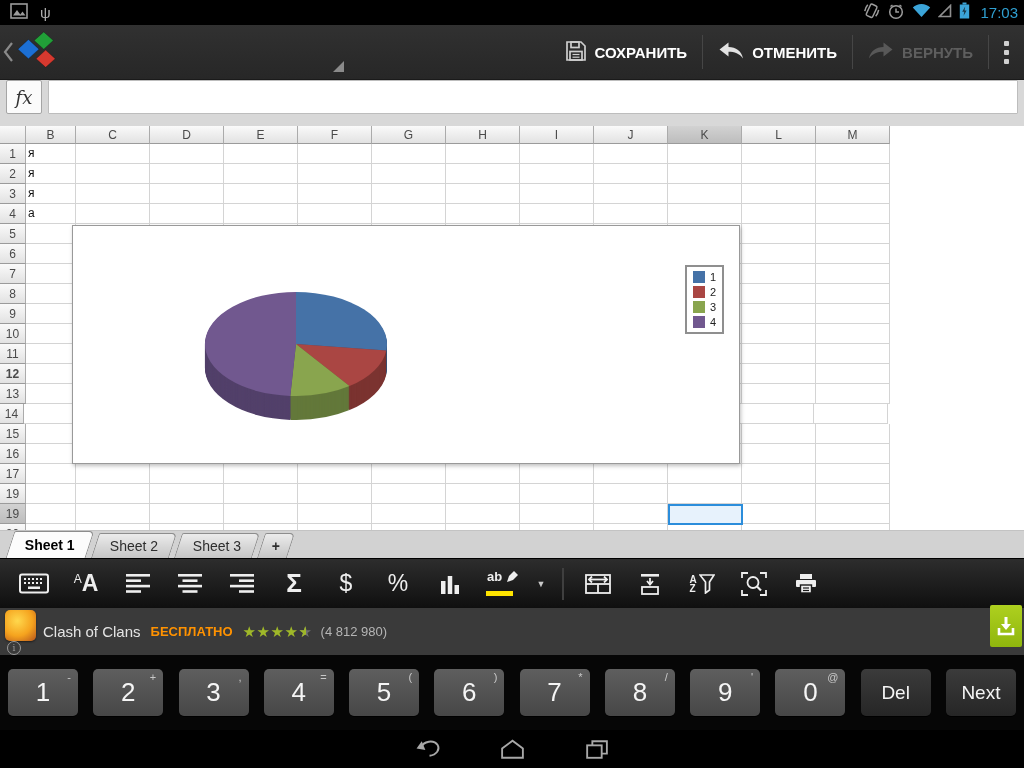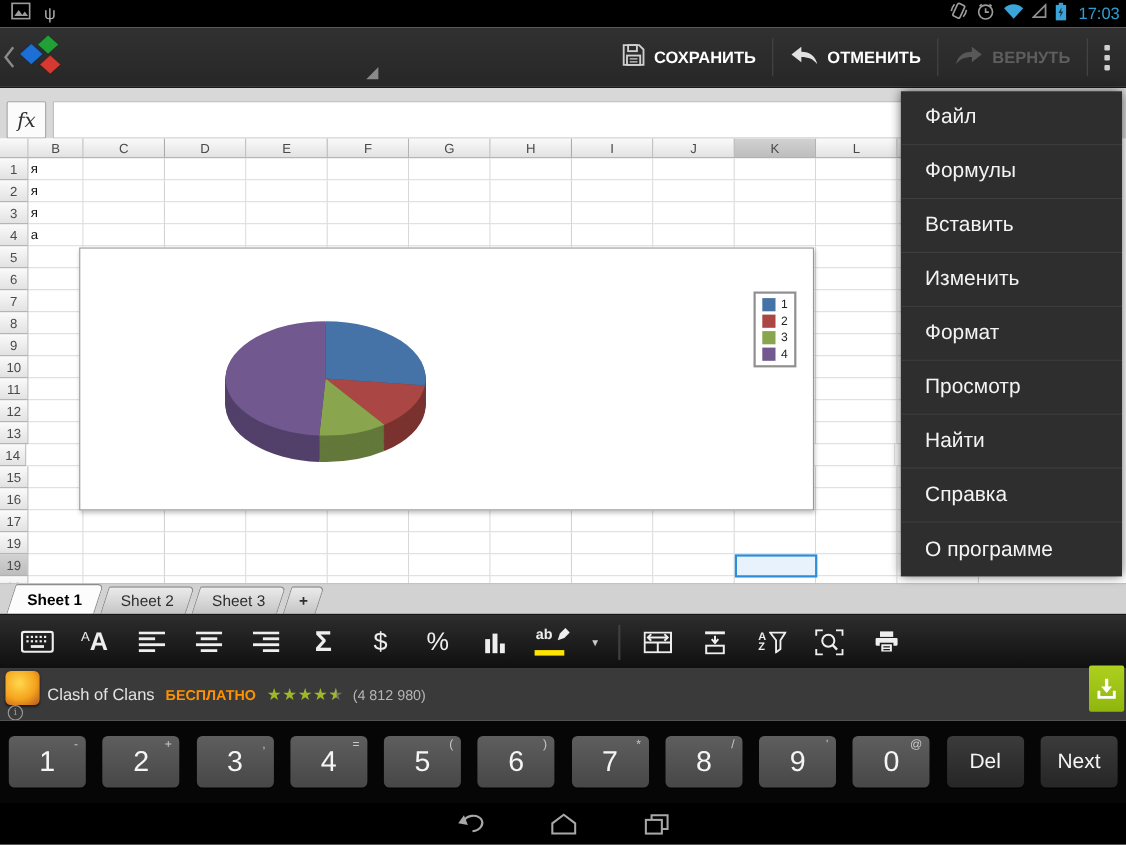--- a/index.html
+++ b/index.html
@@ -20,21 +20,21 @@
   .ab-title{color:#f2f2f2;font-size:21px;}
   .spinner-corner{position:absolute;left:333px;top:36px;width:0;height:0;border-left:11px solid transparent;border-bottom:11px solid #8a8a8a;}
   .ab-actions{margin-left:auto;display:flex;align-items:center;height:100%;}
   .ab-btn{display:flex;align-items:center;gap:8px;padding:0 15px;height:100%;color:#fff;font-weight:bold;font-size:15px;}
   .ab-btn.disabled{color:#5e5e5e;}
   .ab-sep{width:1px;height:34px;background:#464646;}
   .overflow-btn{padding:0 15px;height:100%;display:flex;flex-direction:column;gap:4px;align-items:center;justify-content:center;}
   .dot{width:5px;height:5px;background:#d0d0d0;border-radius:1px;}
 
   
-  .formula-bar{top:80px;height:46px;background:#d8d8d8;display:flex;align-items:flex-end;padding:0 6px;gap:6px;box-sizing:border-box;}
+  .formula-bar{top:80px;height:46px;background:#d8d8d8;display:flex;align-items:flex-start;padding:0 6px;gap:6px;box-sizing:border-box;}
   .fx-btn{width:34px;height:32px;background:#fbfbfb;border:1px solid #a5a5a5;border-radius:2px;display:flex;align-items:center;justify-content:center;
           font-family:"DejaVu Serif",serif;font-style:italic;font-size:18px;color:#333;flex:none;}
   .formula-input{flex:1;height:32px;background:#fff;border:1px solid #bdbdbd;border-radius:1px;outline:none;font-size:14px;padding:0 6px;}
 
   
   .grid{top:126px;height:404px;background:#fff;overflow:hidden;}
   .col-row{display:flex;height:18px;}
   .ch,.rh{background:linear-gradient(#fafafa,#e2e2e2);border-right:1px solid #ababab;border-bottom:1px solid #9b9b9b;box-sizing:border-box;
           display:flex;align-items:center;justify-content:center;font-size:12px;color:#4a4a4a;flex:none;}
   .ch.sel,.rh.sel{background:linear-gradient(#d2d2d2,#bdbdbd);}
@@ -399,21 +399,21 @@
           <div class="cell" style="width: 74px;"></div>
           <div class="cell" style="width: 74px;"></div>
           <div class="cell" style="width: 74px;"></div>
           <div class="cell" style="width: 74px;"></div>
           <div class="cell" style="width: 74px;"></div>
           <div class="cell" style="width: 74px;"></div>
           <div class="cell" style="width: 74px;"></div>
           <div class="cell" style="width: 74px;"></div>
         </div>
         <div class="grid-row">
-          <div class="rh" style="width: 26px;">12</div>
+          <div class="rh" style="width: 26px; font-weight: bold;">12</div>
           <div class="cell" style="width: 50px;"></div>
           <div class="cell" style="width: 74px;"></div>
           <div class="cell" style="width: 74px;"></div>
           <div class="cell" style="width: 74px;"></div>
           <div class="cell" style="width: 74px;"></div>
           <div class="cell" style="width: 74px;"></div>
           <div class="cell" style="width: 74px;"></div>
           <div class="cell" style="width: 74px;"></div>
           <div class="cell" style="width: 74px;"></div>
           <div class="cell" style="width: 74px;"></div>
@@ -883,25 +883,14 @@
         </svg>
     </div>
     <div class="nav-btn">
       <svg width="27" height="27" viewBox="0 0 26 26" fill="none" stroke="#a8a8a8" stroke-width="1.8">
           <rect x="4" y="9" width="14" height="12"></rect>
           <polyline points="9 9 9 5 23 5 23 17 18 17"></polyline>
         </svg>
     </div>
   </div>
 
-  <div class="menu">
-      <div class="menu-item">Файл</div>
-      <div class="menu-item">Формулы</div>
-      <div class="menu-item">Вставить</div>
-      <div class="menu-item">Изменить</div>
-      <div class="menu-item">Формат</div>
-      <div class="menu-item">Просмотр</div>
-      <div class="menu-item">Найти</div>
-      <div class="menu-item">Справка</div>
-      <div class="menu-item">О программе</div>
-    </div>
 
 </div>
 
 </body></html>

